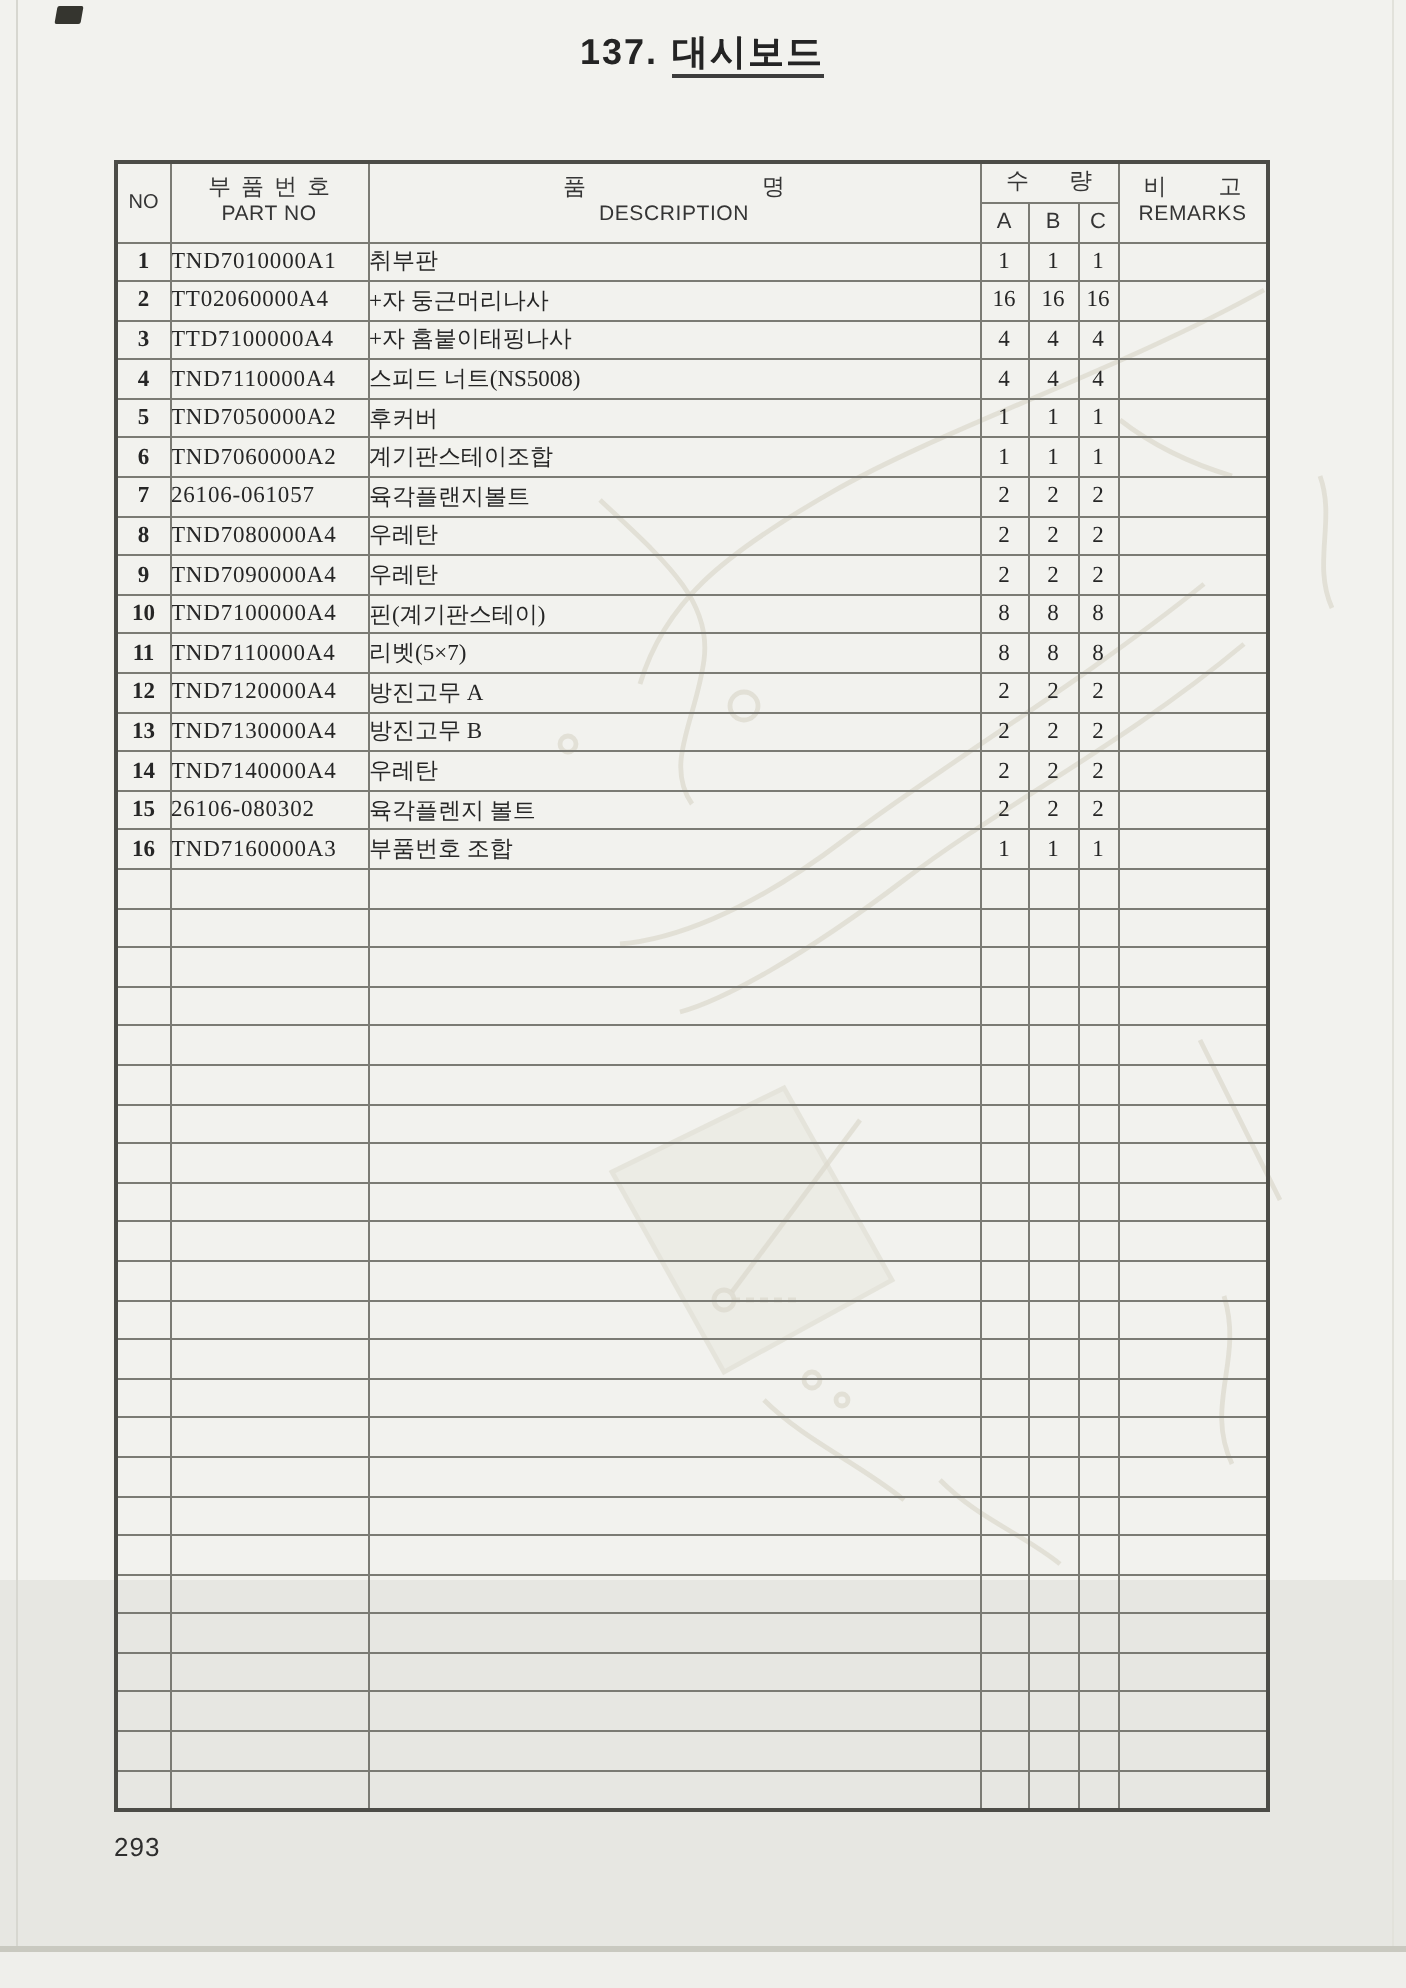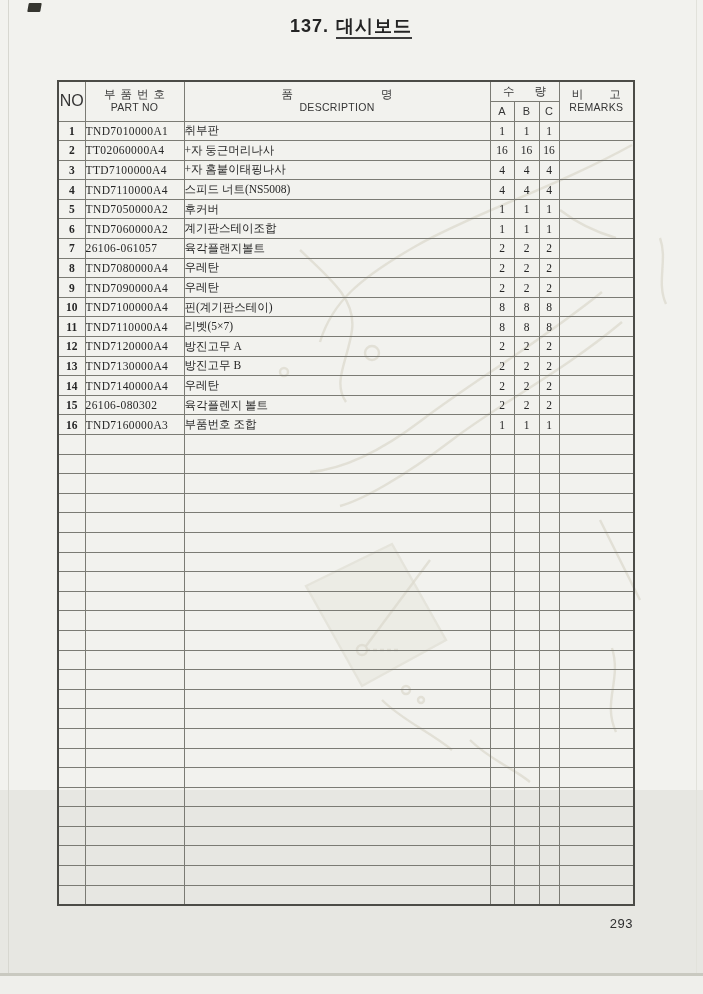--- a/index.html
+++ b/index.html
@@ -54,21 +54,21 @@
   thead tr{height:20px;}
   tbody tr{height:19.6px;}
   th{font-weight:normal;color:#353535;vertical-align:middle;}
   th .ko{font-size:11.5px;line-height:13px;}
   th .en{font-size:10.5px;line-height:13px;letter-spacing:.3px;}
   th .spread{letter-spacing:5px;padding-left:5px;}
   .pair{display:flex;justify-content:center;}
   .pair-desc{gap:88px;}
   .pair-qty{gap:20px;}
   .pair-rem{gap:26px;}
-  th.no-h{font-size:16px;}
+  th.no-h{font-size:10px;}
   th.abc{font-size:11px;}
 
   td{color:#262626;vertical-align:middle;}
   td.no{
     text-align:center;font-family:"Liberation Serif","DejaVu Serif",serif;
     font-weight:bold;font-size:11.5px;
   }
   td.part{
     font-family:Liberation Serif, serif;
     font-size:11.5px;padding-left:8px;letter-spacing:.4px;
@@ -79,21 +79,21 @@
   }
   td.qty{
     text-align:center;font-family:"Liberation Serif","DejaVu Serif",serif;
     font-size:11.5px;
   }
   td.rem{font-size:11px;}
 
   
   .pageno{
     position:absolute;left:57px;top:916px;width:576px;
-    text-align:right;font-size:13px;color:#2e2e2e;letter-spacing:.5px;
+    text-align:left;font-size:13px;color:#2e2e2e;letter-spacing:.5px;
   }
 </style>
 </head>
 <body>
 
 <div class="page">
 
   <svg class="ghost" width="703" height="994" viewBox="0 0 703 994">
     <path d="M632 145 C 560 185, 472 214, 416 246 S 332 302, 320 342"></path>
     <path d="M300 250 C 332 280, 356 300, 352 330 S 332 382, 346 402"></path>

